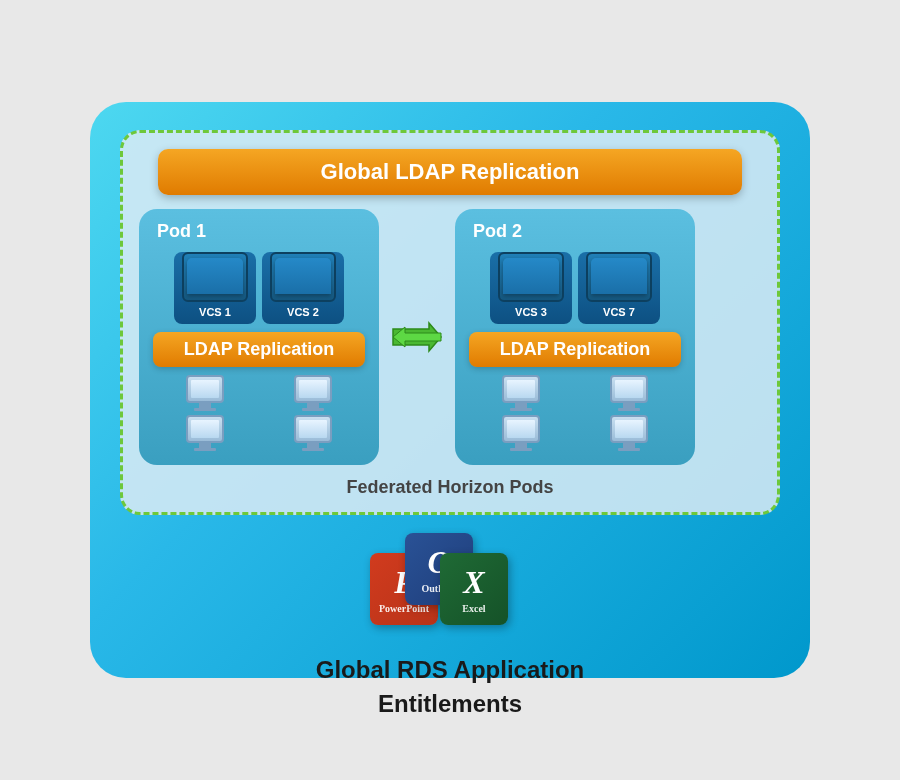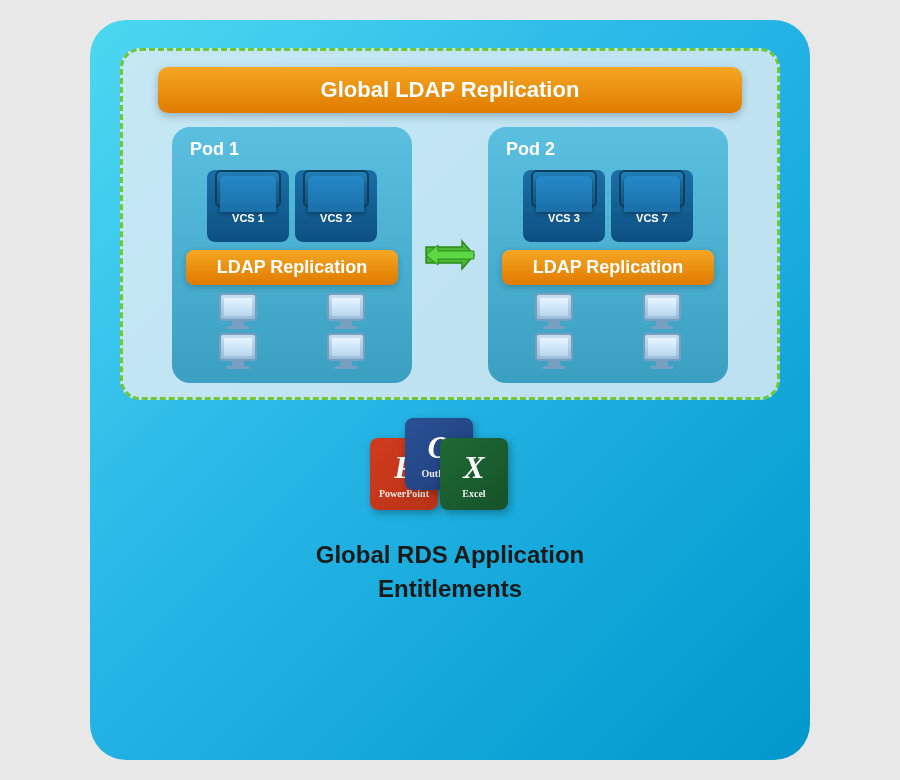--- a/index.html
+++ b/index.html
@@ -9,21 +9,21 @@
       height: 780px;
       background: #e8e8e8;
       display: flex;
       align-items: center;
       justify-content: center;
       font-family: Arial, sans-serif;
     }
 
     .main-container {
       width: 720px;
-      height: 740px;
+      height: 576px;
       background: linear-gradient(135deg, #4dd8f0 0%, #29b8e8 40%, #0098cc 100%);
       border-radius: 36px;
       display: flex;
       flex-direction: column;
       align-items: center;
       justify-content: flex-start;
       padding: 20px;
       position: relative;
     }
 
@@ -51,21 +51,20 @@
       font-weight: bold;
       margin-bottom: 14px;
       box-shadow: 0 3px 8px rgba(0,0,0,0.25);
     }
 
     
     .pods-row {
       display: flex;
       flex-direction: row;
       align-items: center;
-      justify-content: center;
       gap: 8px;
       width: 100%;
     }
 
     .pod {
       background: linear-gradient(180deg, #5bbfe0 0%, #3a9fc0 100%);
       border-radius: 18px;
       padding: 12px 14px 14px 14px;
       width: 240px;
       display: flex;
@@ -95,21 +94,21 @@
 
     .vcs-block {
       background: linear-gradient(180deg, #1a6fa8 0%, #0d5082 100%);
       border-radius: 8px;
       width: 82px;
       height: 72px;
       display: flex;
       flex-direction: column;
       align-items: center;
       justify-content: flex-end;
-      padding-bottom: 18px;
+      padding-bottom: 6px;
       position: relative;
     }
 
     
     .vcs-block::before {
       content: '';
       display: block;
       width: 56px;
       height: 36px;
       background: linear-gradient(180deg, #2589c8 0%, #1a6fa8 100%);
@@ -434,20 +433,23 @@
                 <div class="pc-screen"></div>
               </div>
             <div class="pc-stand"></div>
             <div class="pc-base"></div>
           </div>
         </div>
       </div>
 
     </div>
 
+    <div class="federated-label">
+      <span>Federated Horizon Pods</span>
+    </div>
 
   </div>
 
   <div class="bottom-section">
 
     <div class="office-icons">
 
       <div class="office-icon powerpoint-icon">
         <span style="font-size:32px; font-style:italic; font-weight:900;">P</span>
         <span class="office-icon-sub" style="font-size:10px;">PowerPoint</span>

